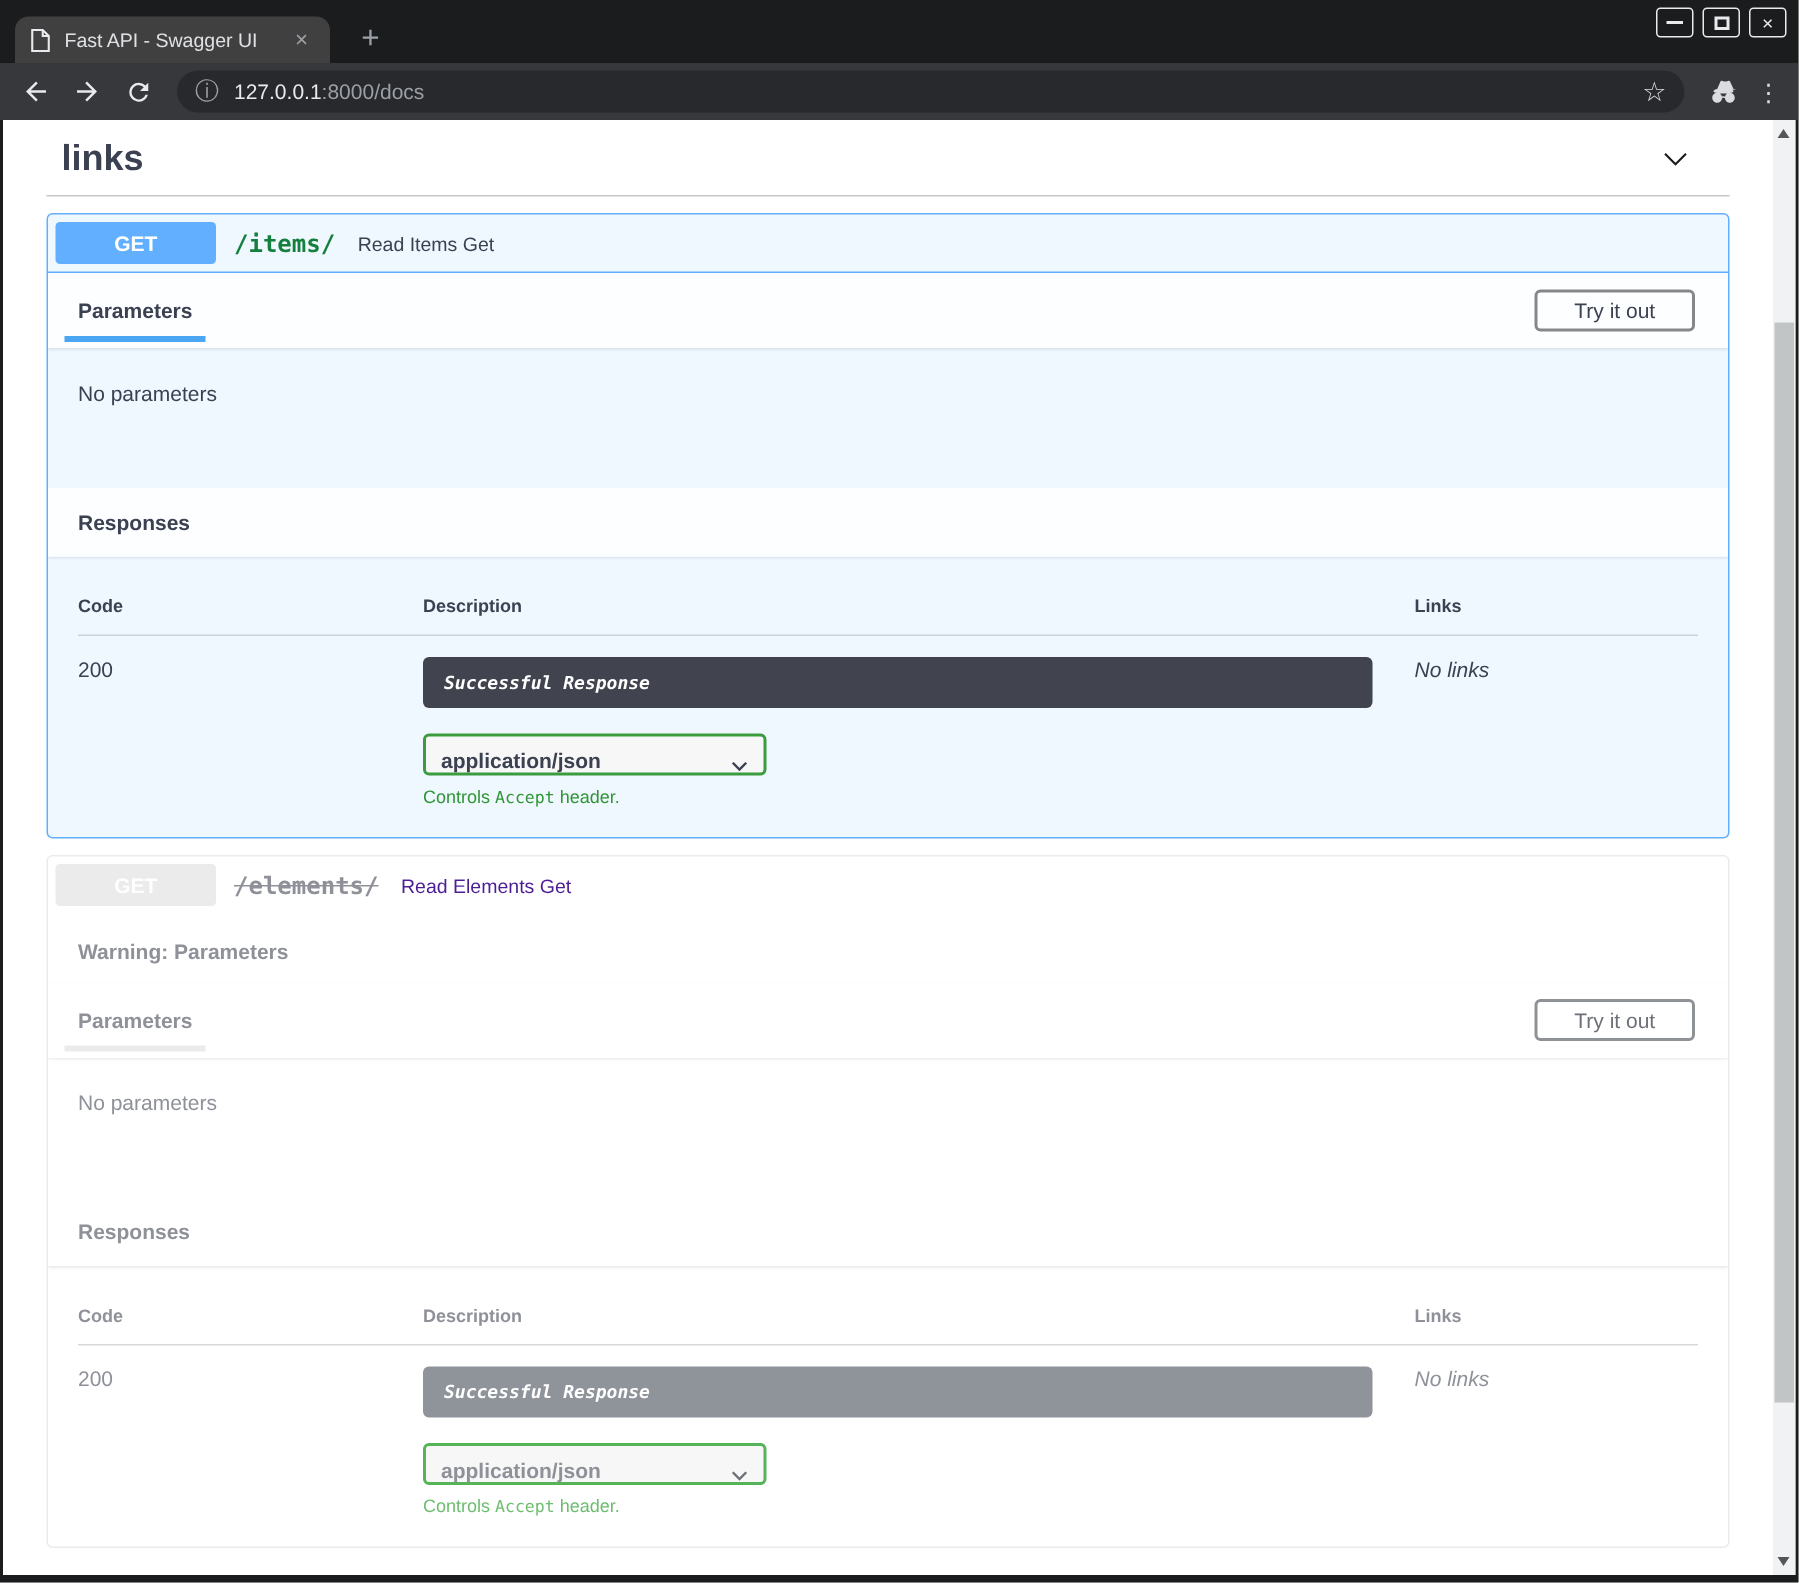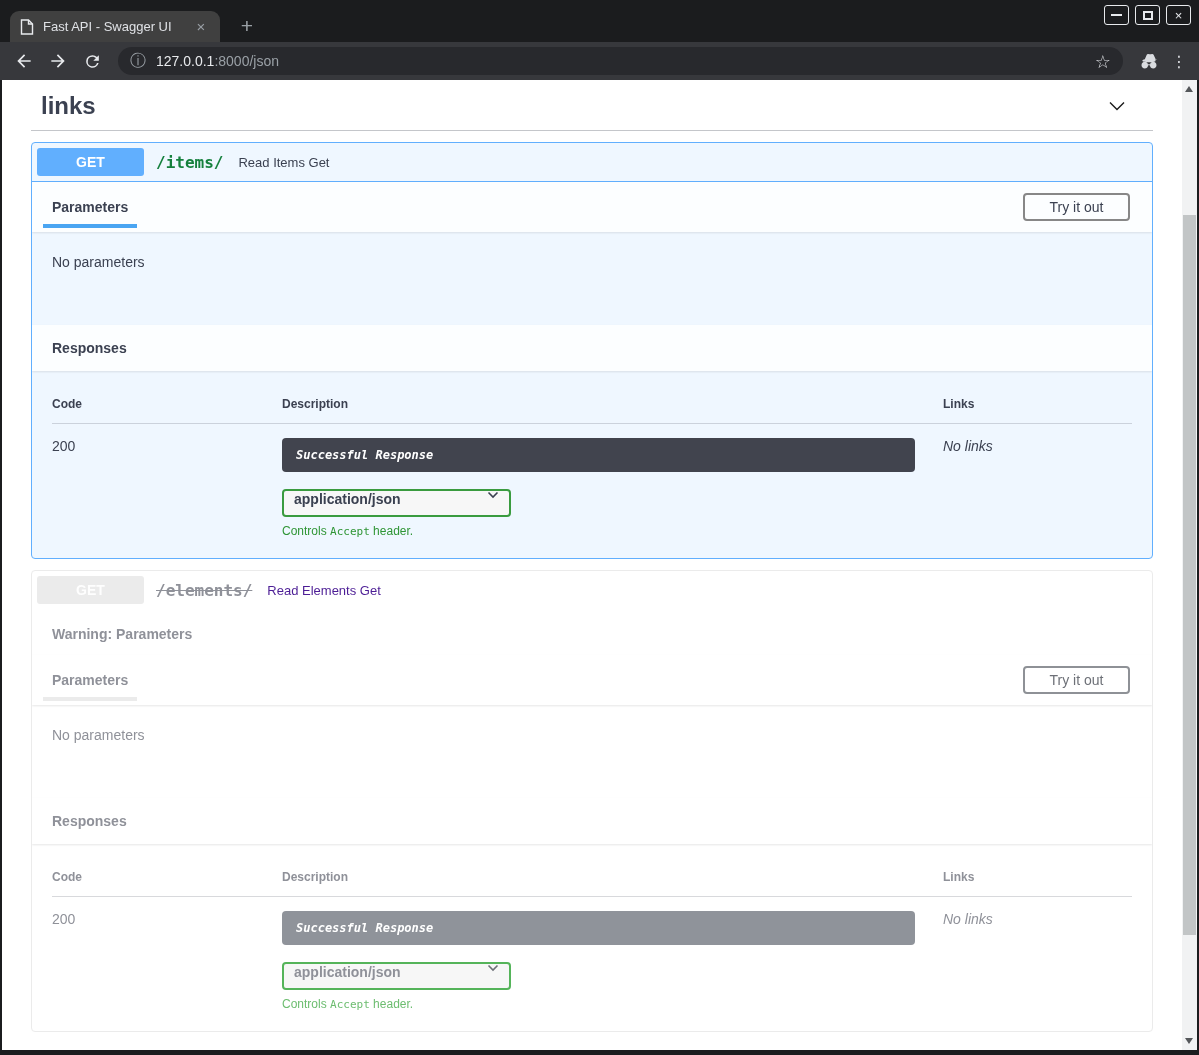--- a/index.html
+++ b/index.html
@@ -77,21 +77,21 @@
   .resp-grid { display: grid; grid-template-columns: 230px 661px 1fr; }
   .resp-head { padding-bottom: 12px; border-bottom: 1px solid rgba(59,65,81,.2); }
   .col-label { font-size: 12px; font-weight: bold; color: #3b4151; }
   .deprecated .col-label { color: #8f9199; }
   .resp-row { padding-top: 14px; }
   .code-val { font-size: 14px; color: #3b4151; }
   .deprecated .code-val { color: #8f9199; }
   .resp-desc-block { width: 633px; height: 34px; border-radius: 4px; background: #41444e; display: flex; align-items: center; padding: 0 14px; }
   .deprecated .resp-desc-block { background: #8f939a; }
   .resp-desc-text { font-family: "DejaVu Sans Mono", monospace; font-style: italic; font-weight: bold; font-size: 12px; color: #fff; }
-  .media-select { margin-top: 17px; width: 229px; height: 28px; background: #f7f7f7; border: 2px solid #3a9b3f; border-radius: 4px; display: flex; align-items: flex-start; justify-content: space-between; padding: 0 10px; cursor: default; }
+  .media-select { margin-top: 17px; width: 229px; height: 28px; background: #f7f7f7; border: 2px solid #3a9b3f; border-radius: 4px; display: flex; align-items: flex-end; justify-content: space-between; padding: 0 10px; cursor: default; }
   .deprecated .media-select { border-color: #55b45a; }
   .media-select-text { font-size: 14px; font-weight: 600; color: #3b4151; }
   .deprecated .media-select-text { color: #8f9199; }
   .accept-note { margin-top: 7px; font-size: 12px; color: #2f9535; }
   .accept-note code { font-family: "DejaVu Sans Mono", monospace; font-size: 11px; }
   .deprecated .accept-note { color: #6dbd70; }
   .links-val { font-size: 14px; font-style: italic; color: #3b4151; }
   .deprecated .links-val { color: #8f9199; }
 </style>
 </head>
@@ -133,21 +133,21 @@
           <path d="M4 13h12.2l-5.6 5.6L12 20l8-8-8-8-1.4 1.4L16.2 11H4z"></path>
         </svg>
     </span>
     <span class="nav-icon">
       <svg width="19" height="19" viewBox="0 0 24 24" fill="#e8eaed">
           <path d="M17.65 6.35A7.96 7.96 0 0 0 12 4a8 8 0 1 0 7.73 10h-2.08A6 6 0 1 1 12 6c1.66 0 3.14.69 4.22 1.78L13 11h7V4l-2.35 2.35z"></path>
         </svg>
     </span>
     <div class="urlbar">
       <span class="info-glyph">ⓘ</span>
-      <span class="url-text"><span>127.0.0.1</span><span class="url-secondary">:8000/json</span></span>
+      <span class="url-text"><span>127.0.0.1</span><span class="url-secondary">:8000/docs</span></span>
       <span class="star-glyph">☆</span>
     </div>
     <span class="nav-icon">
       <svg width="20" height="20" viewBox="0 0 24 24" fill="#dadce0">
           <path d="M17.06 13c-1.86 0-3.42 1.33-3.82 3.1-.95-.41-1.82-.3-2.48-.01C10.35 14.31 8.79 13 6.94 13 4.77 13 3 14.79 3 17s1.77 4 3.94 4c2.06 0 3.74-1.62 3.9-3.68.52-.25 1.29-.46 2.32.02.17 2.05 1.84 3.66 3.9 3.66 2.17 0 3.94-1.79 3.94-4s-1.77-4-3.94-4M22 10.59c-.57-.24-1.23-.44-1.98-.61L17.5 4.5c-.3-.7-1-1.1-1.7-1l-1.8.4c-.4.1-.8.1-1.2 0l-1.8-.4c-.7-.1-1.4.3-1.7 1l-2.32 5.48c-.75.17-1.41.37-1.98.61-.66.28-1 .7-1 1.16 0 .96 2.24 1.75 8 1.75s8-.79 8-1.75c0-.46-.34-.88-1-1.16"></path>
         </svg>
     </span>
     <span class="kebab-glyph">⋮</span>
   </div>
 

